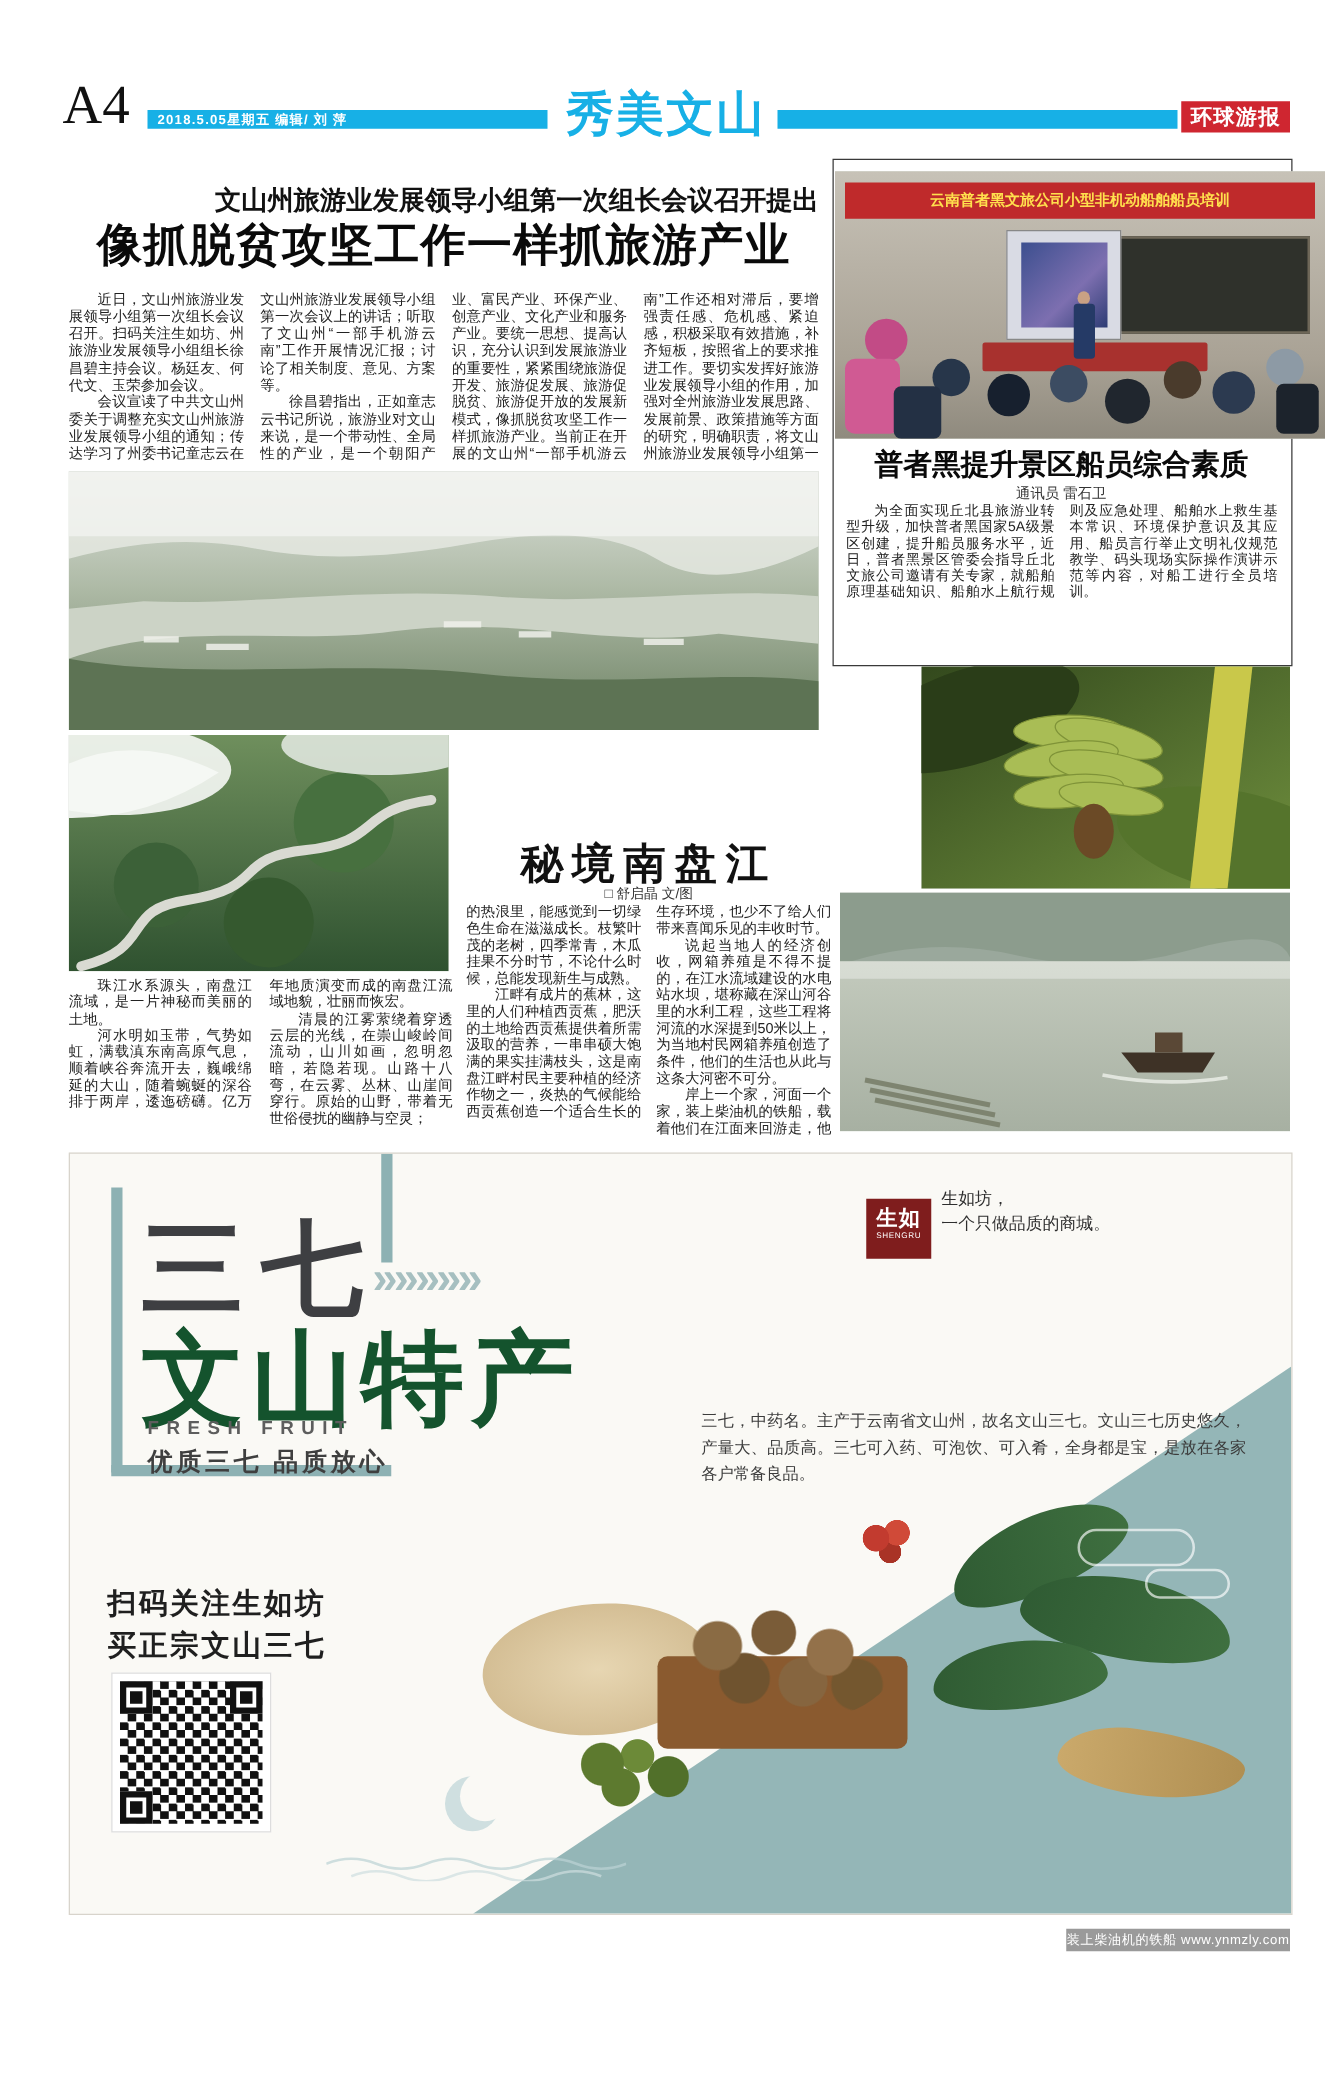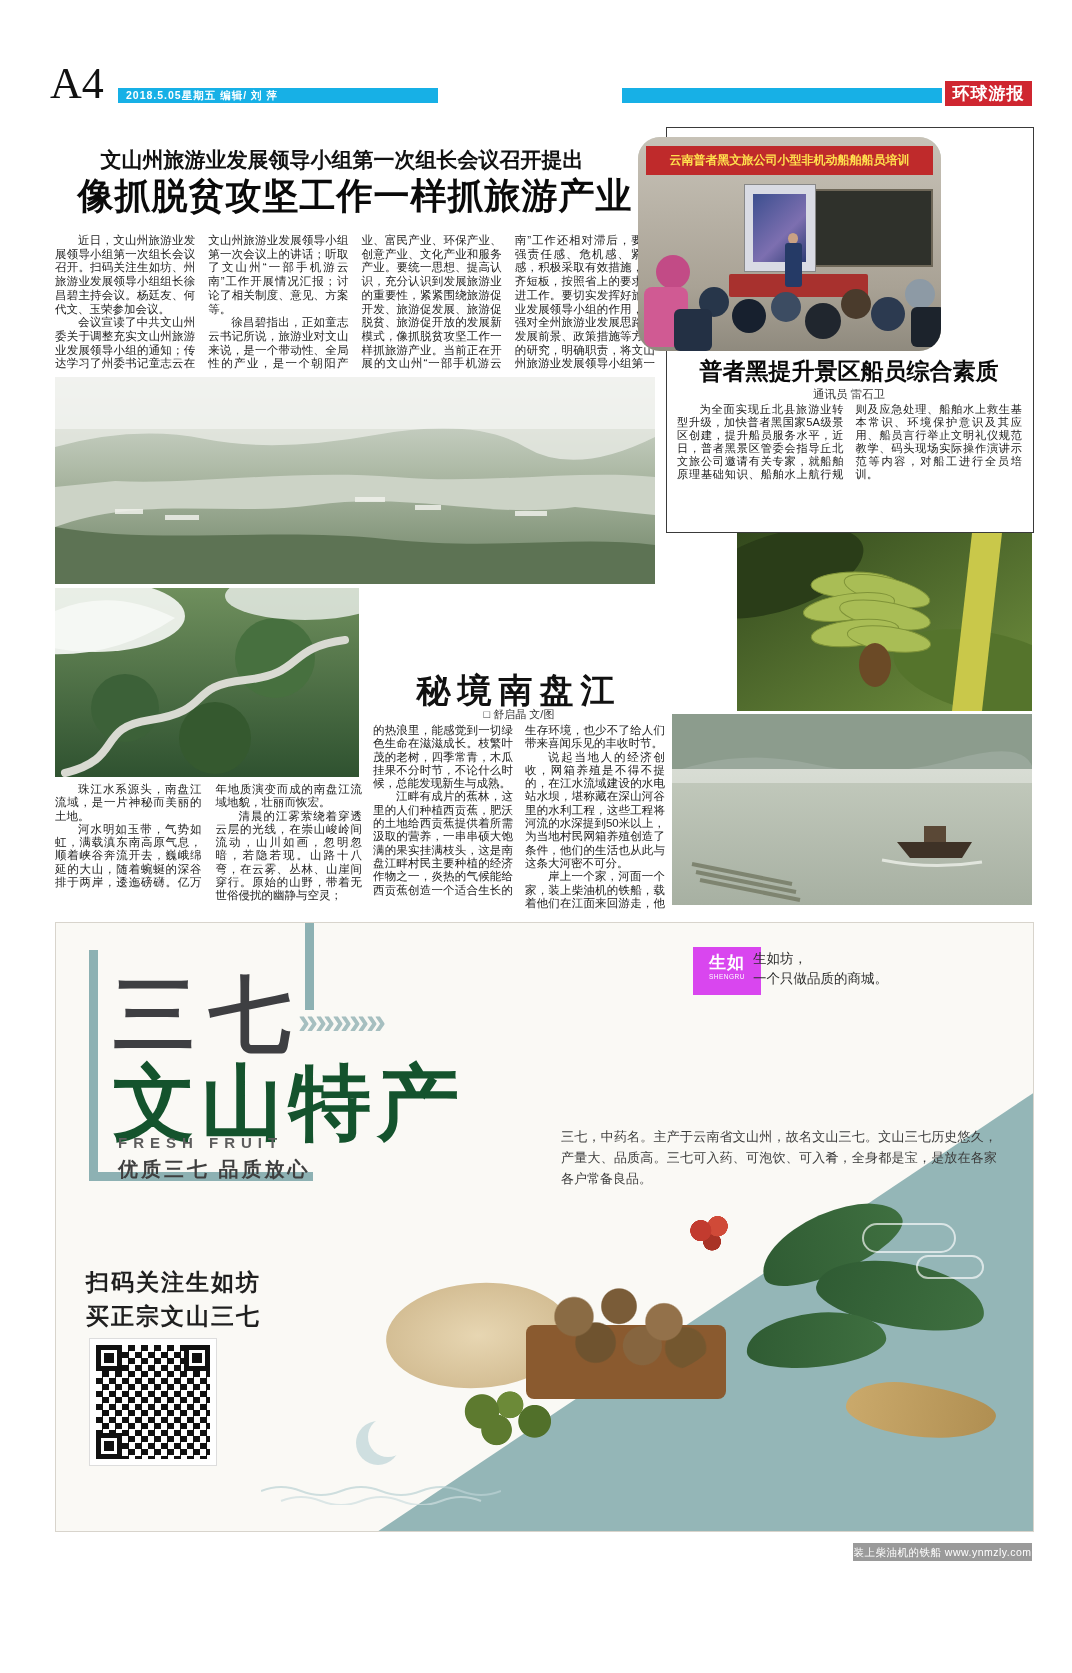--- a/index.html
+++ b/index.html
@@ -12,37 +12,37 @@
   .hbar{top:88px;height:15px;background:#17b0e6;}
   .hbar1{left:118px;width:320px;}
   .hbar2{left:622px;width:320px;}
   .dateline{left:126px;top:89px;font-size:10.5px;font-weight:bold;color:#fff;letter-spacing:1px;}
   .section-title{left:448px;top:66px;width:170px;text-align:center;font-size:38px;font-weight:900;
                  color:#17b0e6;letter-spacing:2px;}
   .masthead{left:945px;top:81px;width:87px;height:25px;background:#cf2630;color:#fff;
             font-size:17px;font-weight:bold;text-align:center;line-height:25px;letter-spacing:1px;}
 
   
-  .kicker{left:42px;top:146px;width:600px;text-align:center;font-size:21px;font-weight:bold;color:#111;}
+  .kicker{left:55px;top:146px;width:600px;text-align:right;font-size:21px;font-weight:bold;color:#111;}
   .headline{left:45px;top:172px;width:620px;text-align:center;font-size:36px;font-weight:900;
             color:#0a0a0a;letter-spacing:1px;}
   .byline{font-size:11.5px;color:#333;text-align:center;}
   .lead-byline{left:55px;top:216px;width:600px;}
   .colbody{font-size:11.5px;line-height:13.7px;text-align:justify;overflow:hidden;color:#222;}
   .colbody p{margin:0;}
   .indent{text-indent:2em;}
   .lead-body{left:55px;top:234px;width:600px;height:140px;column-count:4;column-gap:13px;}
 
   
   .photo{overflow:hidden;background:#cfd5cc;}
   .photo svg{display:block;width:100%;height:100%;}
 
   
   .sidebar{left:666px;top:127px;width:366px;height:404px;border:1px solid #3a3a3a;background:#fff;}
-  .sb-photo{left:638px;top:137px;width:303px;height:214px;border-radius:22px;}
+  .sb-photo{left:668px;top:137px;width:392px;height:214px;}
   .cl-wall{position:absolute;inset:0;background:linear-gradient(#c7c2b7,#a9a295 70%,#8f8a7e);}
   .cl-banner{position:absolute;left:8px;right:8px;top:9px;height:29px;background:#bf2a2b;
              color:#ffe04d;font-size:12px;font-weight:bold;text-align:center;line-height:29px;
              white-space:nowrap;overflow:hidden;}
   .cl-board{position:absolute;left:55%;top:52px;width:41%;height:74px;background:#2f312b;border:2px solid #6e6758;}
   .cl-screen{position:absolute;left:35%;top:47px;width:23%;height:86px;background:#d9dbe4;border:1px solid #888;}
   .cl-screen i{position:absolute;left:12%;top:10%;width:76%;height:80%;background:linear-gradient(135deg,#3c4f8f,#7d6fb0 60%,#2d3c74);}
   .cl-table{position:absolute;left:30%;top:137px;width:46%;height:23px;background:#a8312e;border-radius:2px;}
   .cl-pres-head{position:absolute;left:49.5%;top:96px;width:10px;height:11px;border-radius:50%;background:#c9a184;}
   .cl-pres-body{position:absolute;left:48.6%;top:106px;width:17px;height:44px;background:#253a66;border-radius:3px;}
@@ -68,21 +68,21 @@
           clip-path:polygon(100% 28%,100% 100%,33% 100%);}
   .ad-bar{position:absolute;background:#8db1b3;}
   .ad-bar-l{left:33px;top:27px;width:9px;height:228px;}
   .ad-bar-b{left:33px;top:249px;width:224px;height:9px;}
   .ad-bar-t{left:249px;top:0;width:9px;height:87px;}
   .ad-t1{position:absolute;left:57px;top:38px;font-size:82px;font-weight:900;color:#3e3f42;letter-spacing:14px;}
   .ad-chev{position:absolute;left:242px;top:78px;font-size:36px;font-weight:bold;color:#a6bfc0;letter-spacing:-3px;}
   .ad-t2{position:absolute;left:57px;top:126px;font-size:82px;font-weight:900;color:#14532d;letter-spacing:6px;}
   .ad-en{position:absolute;left:62px;top:211px;font-size:15px;letter-spacing:6px;color:#5d5d5d;font-weight:bold;}
   .ad-slogan{position:absolute;left:62px;top:233px;font-size:20px;color:#3f3f3f;letter-spacing:3px;font-weight:bold;}
-  .ad-logo{position:absolute;left:637px;top:24px;width:68px;height:48px;background:#d946ef;color:#fff;text-align:center;}
+  .ad-logo{position:absolute;left:637px;top:36px;width:52px;height:48px;background:#7f1d1d;color:#fff;text-align:center;}
   .ad-logo b{display:block;font-size:17px;line-height:20px;margin-top:6px;letter-spacing:1px;}
   .ad-logo s{display:block;text-decoration:none;font-size:6.5px;letter-spacing:.5px;}
   .ad-brand{position:absolute;left:697px;top:26px;font-size:13.5px;line-height:20px;color:#2e2e2e;}
   .ad-body{position:absolute;left:505px;top:203px;width:436px;font-size:13px;line-height:21px;
            color:#3c3c3c;text-align:justify;}
   .ad-qr-cap{position:absolute;left:30px;font-size:23px;font-weight:900;color:#1f1f1f;letter-spacing:2px;}
   .qr{position:absolute;left:33px;top:415px;width:128px;height:128px;background:#fff;border:1px solid #ddd;padding:6px;box-sizing:border-box;}
   .qr-grid{position:absolute;inset:6px;background:
       repeating-conic-gradient(#111 0 25%,#fff 0 50%);background-size:13px 13px;}
   .qr-f{position:absolute;width:26px;height:26px;border:5px solid #111;background:#fff;box-sizing:border-box;}
@@ -123,20 +123,21 @@
              color:#fff;font-size:10.5px;text-align:center;line-height:18px;letter-spacing:.5px;}
 </style>
 </head>
 <body>
 
 <div class="page">
 
   <div class="abs a4">A4</div>
   <div class="abs hbar hbar1"></div>
   <div class="abs dateline">2018.5.05星期五  编辑/ 刘 萍</div>
+  <div class="abs section-title">秀美文山</div>
   <div class="abs hbar hbar2"></div>
   <div class="abs masthead">环球游报</div>
 
   <div class="abs kicker">文山州旅游业发展领导小组第一次组长会议召开提出</div>
   <div class="abs headline">像抓脱贫攻坚工作一样抓旅游产业</div>
   <div class="abs colbody lead-body">
     <p class="indent">近日，文山州旅游业发展领导小组第一次组长会议召开。扫码关注生如坊、州旅游业发展领导小组组长徐昌碧主持会议。杨廷友、何代文、玉荣参加会议。</p>
     <p class="indent">会议宣读了中共文山州委关于调整充实文山州旅游业发展领导小组的通知；传达学习了州委书记童志云在文山州旅游业发展领导小组第一次会议上的讲话；听取了文山州“一部手机游云南”工作开展情况汇报；讨论了相关制度、意见、方案等。</p>
     <p class="indent">徐昌碧指出，正如童志云书记所说，旅游业对文山来说，是一个带动性、全局性的产业，是一个朝阳产业、富民产业、环保产业、创意产业、文化产业和服务产业。要统一思想、提高认识，充分认识到发展旅游业的重要性，紧紧围绕旅游促开发、旅游促发展、旅游促脱贫、旅游促开放的发展新模式，像抓脱贫攻坚工作一样抓旅游产业。当前正在开展的文山州“一部手机游云南”工作还相对滞后，要增强责任感、危机感、紧迫感，积极采取有效措施，补齐短板，按照省上的要求推进工作。要切实发挥好旅游业发展领导小组的作用，加强对全州旅游业发展思路、发展前景、政策措施等方面的研究，明确职责，将文山州旅游业发展领导小组第一次会议确定的任务进行责任分解，明确专人负责。要充分借鉴省上的有关意见、方案，结合文山实际，制定出适合文山州旅游业发展的意见、方案，理顺机制，为旅游业发展提供保障，推动文山旅游业实现全面快速发展。</p>
   </div>

